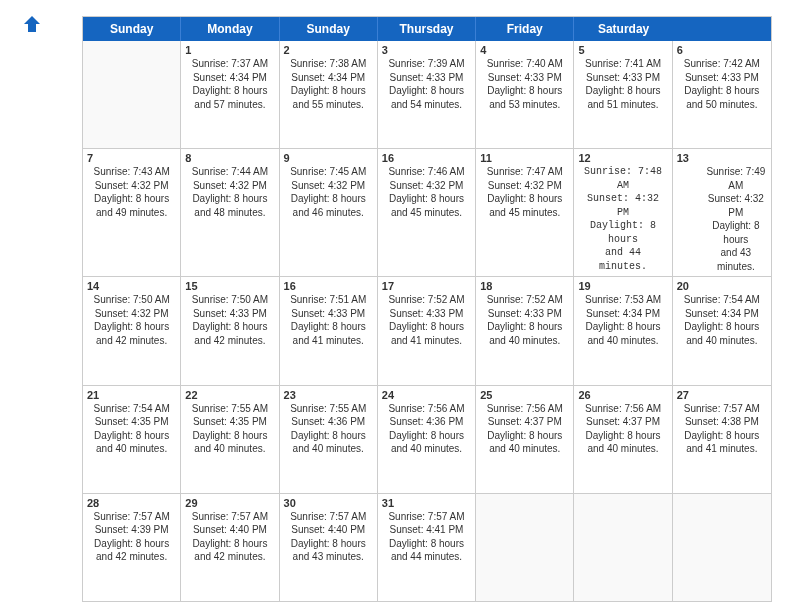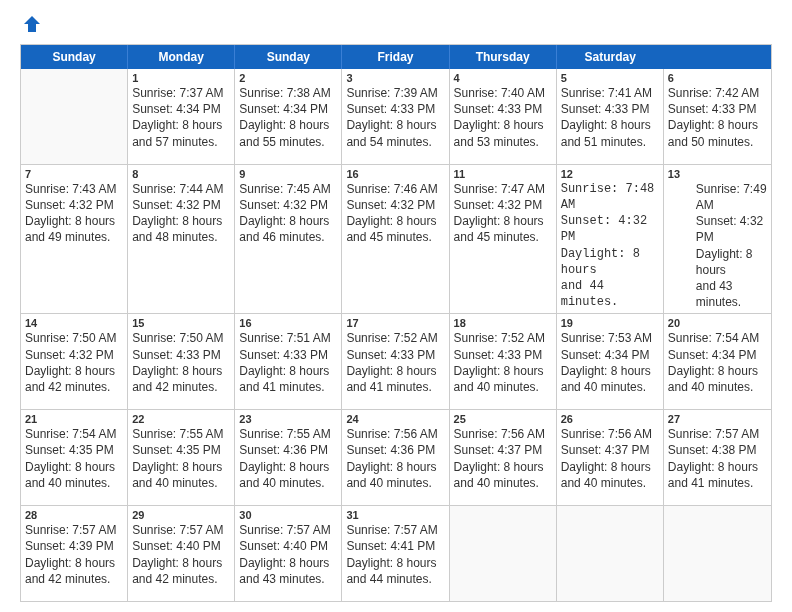--- a/index.html
+++ b/index.html
@@ -8,21 +8,22 @@
       height: 612px;
       font-family: Arial, sans-serif;
       background: #fff;
       overflow: hidden;
     }
     .page {
       width: 792px;
       height: 612px;
       padding: 16px 20px 10px 20px;
       display: flex;
-      flex-direction: column;
+      flex-direction: row;
+      gap: 40px;
     }
     .header {
       display: flex;
       justify-content: space-between;
       align-items: flex-start;
       margin-bottom: 8px;
     }
     .logo {
       display: flex;
       flex-direction: column;
@@ -105,23 +106,24 @@
     }
     .cal-cell:last-child { border-right: none; }
     .cal-cell.empty { background: #f9f9f9; }
     .day-num {
       font-size: 11px;
       font-weight: bold;
       color: #333;
       margin-bottom: 1px;
     }
     .cell-info {
-      font-size: 12px;
+      font-size: 10px;
       line-height: 1.35;
       color: #333;
+      text-align: center;
     }
   </style>
 </head>
 <body>
 
 <div class="page">
   <div class="header">
     <div class="logo">
       <div class="logo-text">
         <span class="logo-general"></span>
@@ -135,22 +137,22 @@
       <div class="month-title"></div>
       <div class="subtitle"></div>
     </div>
   </div>
 
   <div class="calendar">
     <div class="cal-header" id="cal-header">
         <div class="cal-header-cell">Sunday</div>
         <div class="cal-header-cell">Monday</div>
         <div class="cal-header-cell">Sunday</div>
+        <div class="cal-header-cell">Thursday</div>
         <div class="cal-header-cell">Friday</div>
-        <div class="cal-header-cell">Thursday</div>
         <div class="cal-header-cell">Saturday</div>
       </div>
     <div class="cal-body" id="cal-body">
         <div class="cal-row">
           <div class="cal-cell empty"></div>
           <div class="cal-cell">
             <div class="day-num">1</div>
             <div class="cell-info" style="white-space: pre-line;">Sunrise: 7:37 AM
 Sunset: 4:34 PM
 Daylight: 8 hours

